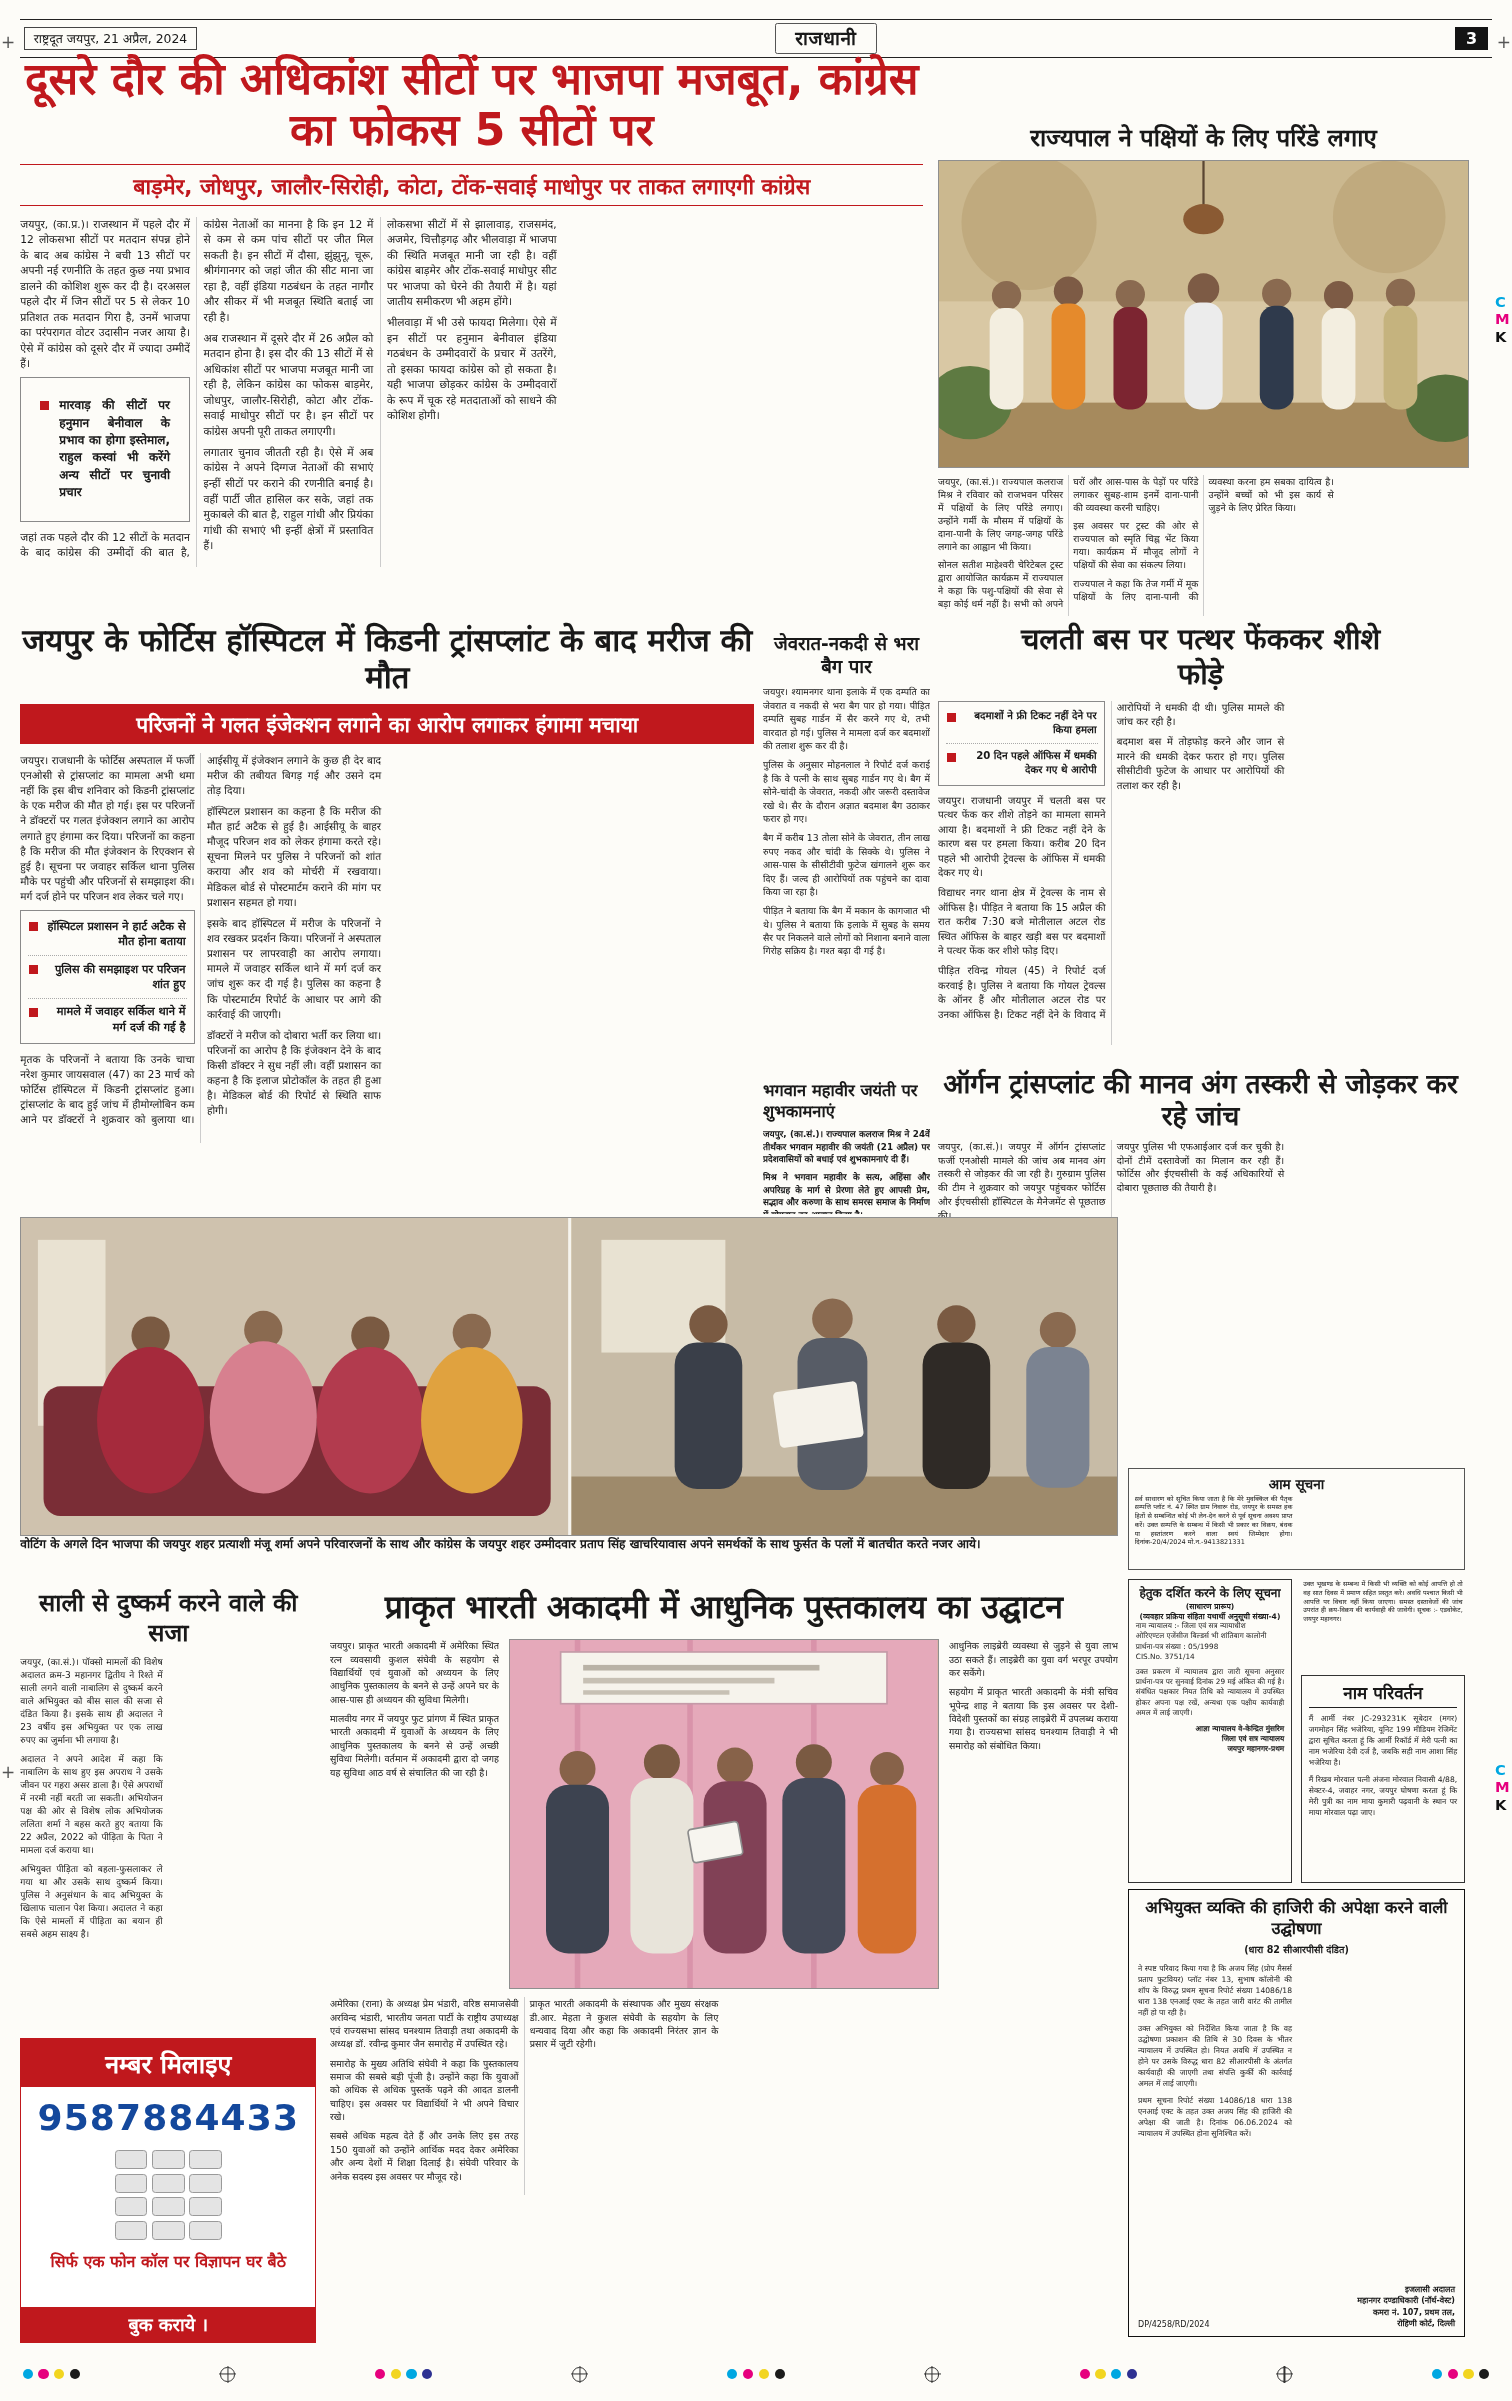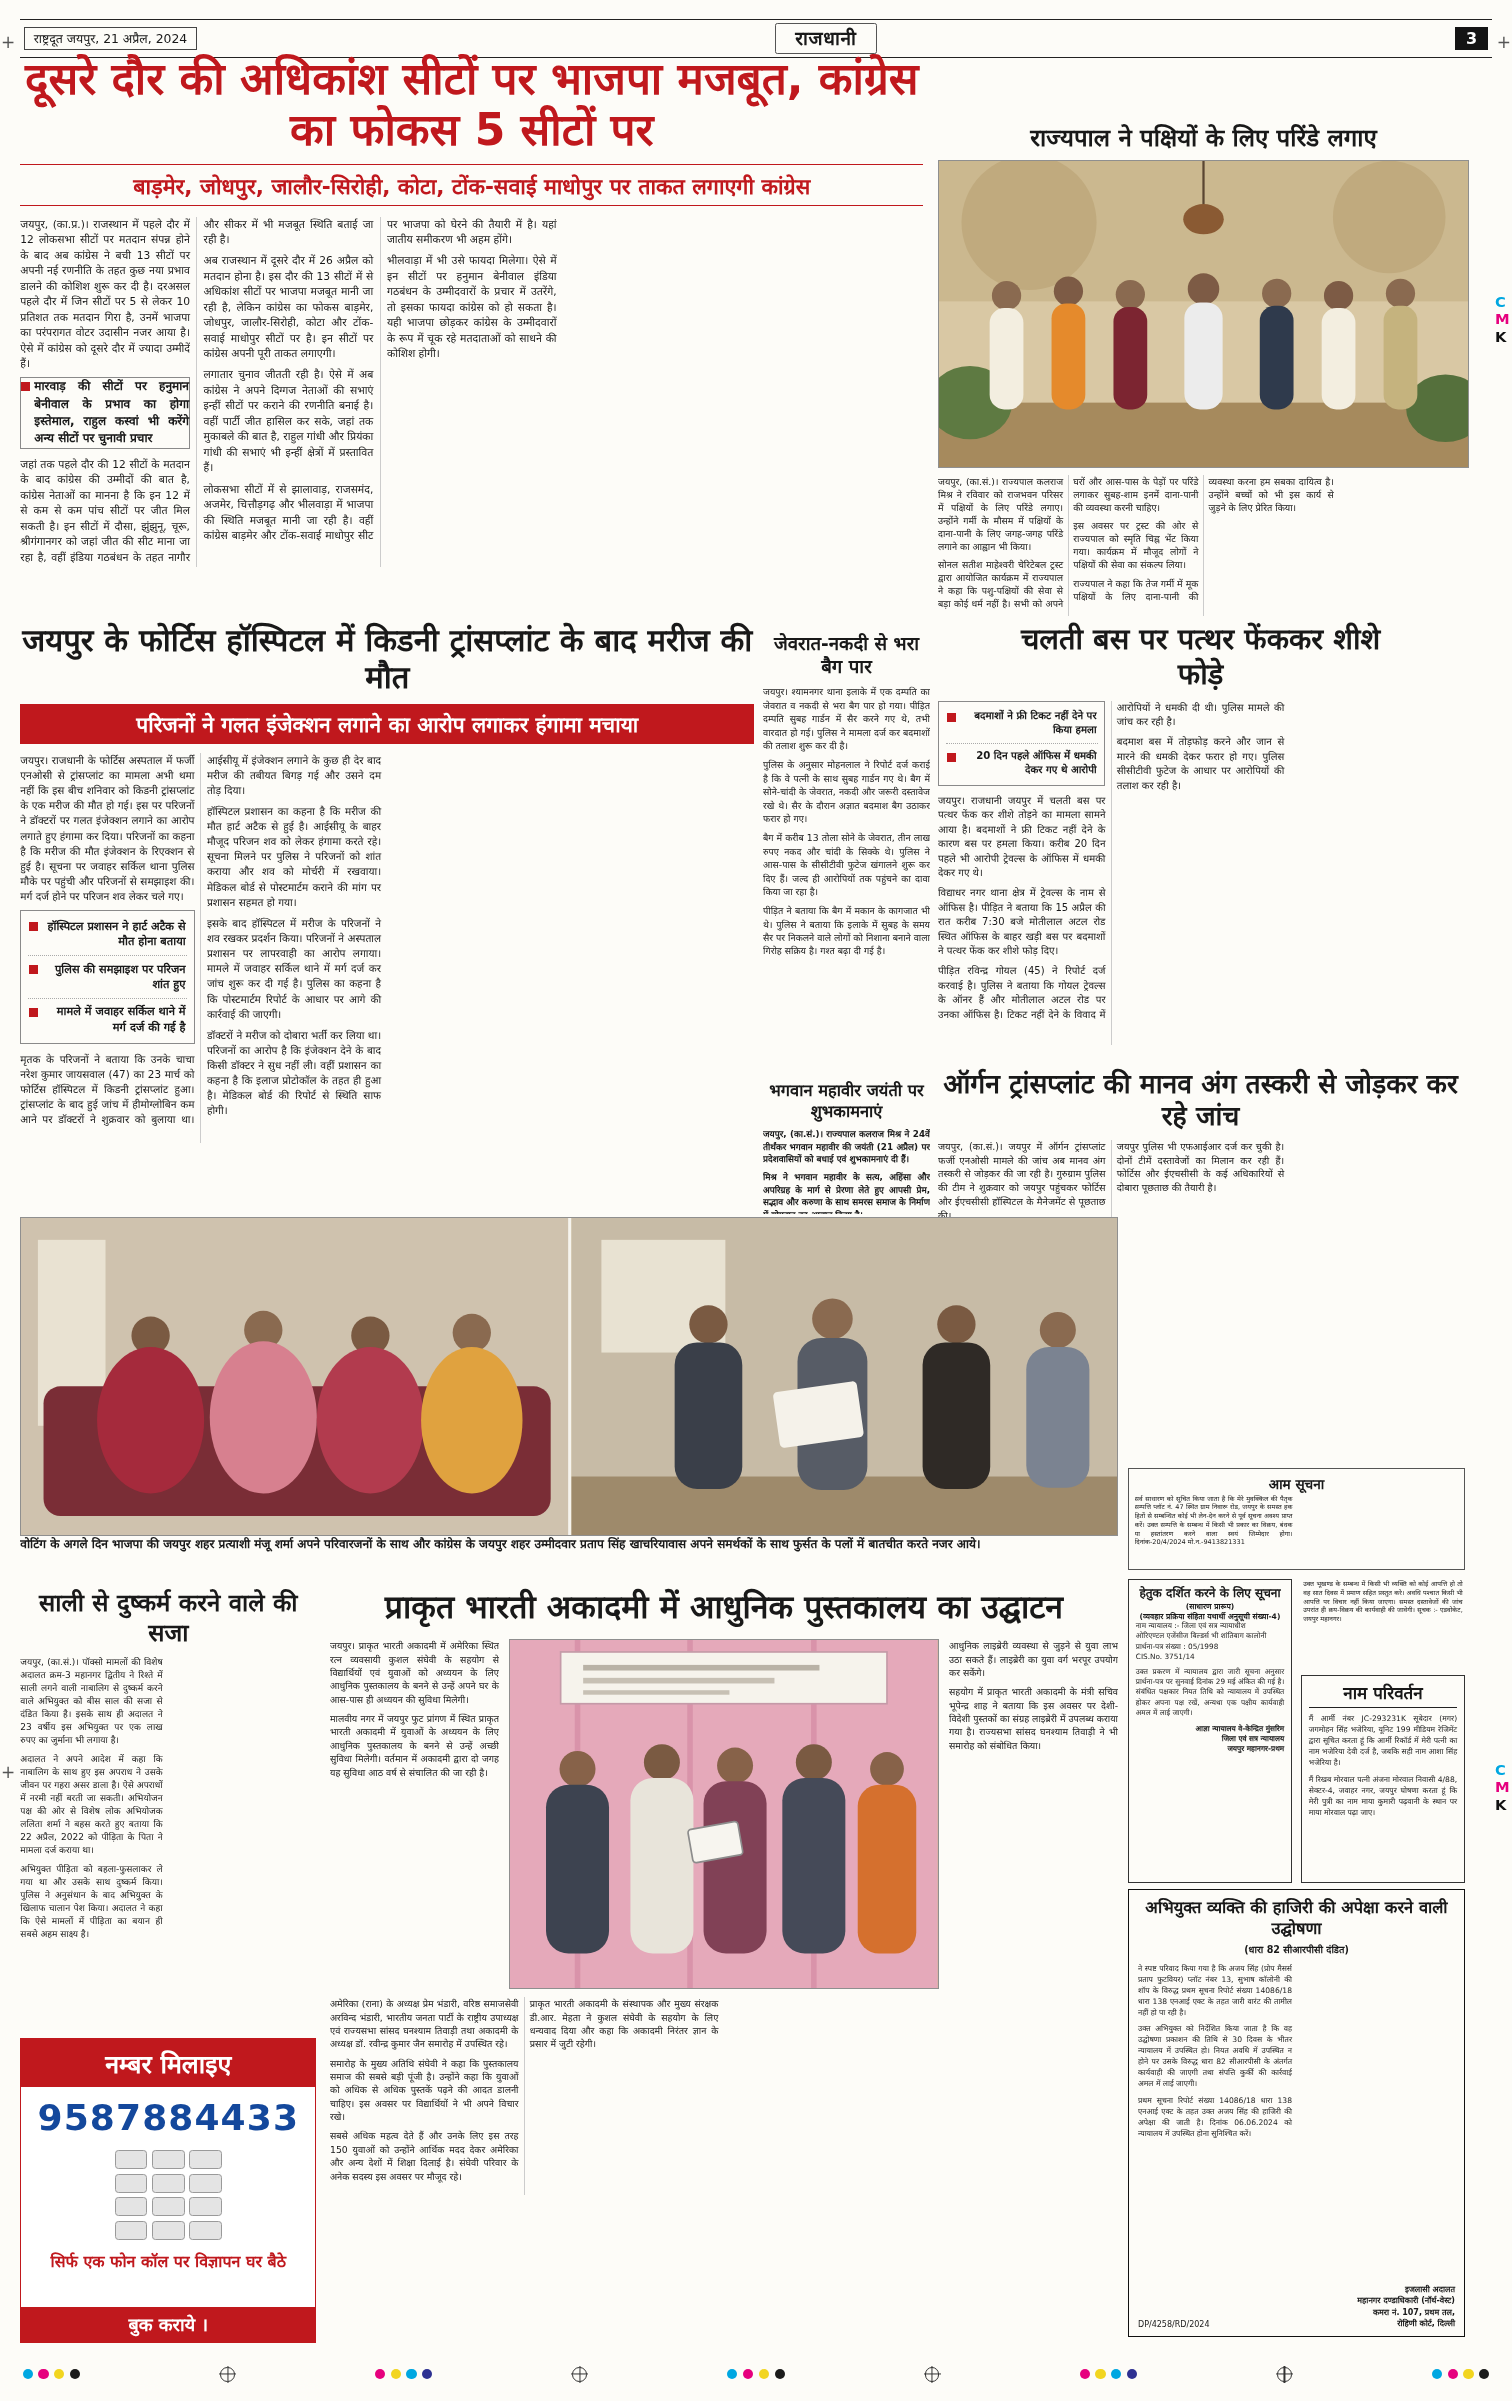--- a/index.html
+++ b/index.html
@@ -14,21 +14,21 @@
   .edition { font-size:12.4px; border:0.8px solid #444; padding:1.7px 9px; }
   .section-box { border:0.8px solid #555; border-radius:2.3px; padding:1.1px 19px; }
   .section-title { font-size:19px; font-weight:700; letter-spacing:0.6px; }
   .pagenum { background:#141414; color:#fff; font-weight:700; font-size:16px; padding:2.3px 11.3px; }
 
   
   .sec-lead { position:absolute; left:20.3px; top:54px; width:903px; }
   .lead-headline { font-size:44px; font-weight:700; color:#c0181d; text-align:center; line-height:1.15; }
   .lead-kicker { margin-top:9px; padding:5.6px 0; border-top:1.7px solid #c0181d; border-bottom:1.7px solid #c0181d; color:#c0181d; font-weight:700; font-size:21.5px; text-align:center; }
   .lead-body { margin-top:10.2px; column-count:5; column-gap:13.6px; column-rule:0.6px solid #ccc; column-fill:auto; height:350px; overflow:hidden; font-size:10.7px; line-height:1.45; }
-  .hl-box { border:0.8px solid #8a8a8a; padding:0; font-weight:700; font-size:12px; line-height:1.45; display:flex; gap:4px; break-inside:avoid; margin:2.3px 0 8px; }
+  .hl-box { border:0.8px solid #8a8a8a; padding:19px; font-weight:700; font-size:12px; line-height:1.45; display:flex; gap:10px; break-inside:avoid; margin:2.3px 0 8px; }
   .sq { flex:0 0 9px; width:9px; height:9px; background:#c0181d; margin-top:3.4px; }
 
   
   .sec-governor { position:absolute; left:938px; top:120px; width:531px; }
   .gov-headline { font-size:24px; font-weight:700; text-align:center; }
   .photo { border:0.6px solid #8f8f8f; overflow:hidden; background:#cbb88f; }
   .photo svg { display:block; width:100%; height:100%; }
   .gov-photo { margin-top:6.8px; height:308px; }
   .gov-body { margin-top:6.8px; column-count:4; column-gap:10.2px; column-rule:0.6px solid #ccc; column-fill:auto; height:141px; overflow:hidden; font-size:9.3px; line-height:1.4; }
 
@@ -47,21 +47,21 @@
   .bag-body { margin-top:6.8px; height:373px; overflow:hidden; font-size:9.3px; line-height:1.45; }
 
   
   .sec-bus { position:absolute; left:938px; top:622px; width:525px; }
   .bus-headline { font-size:29px; font-weight:700; text-align:center; line-height:1.2; width:395px; margin:0 auto; }
   .bus-body { margin-top:9px; column-count:3; column-gap:11.3px; column-rule:0.6px solid #ccc; column-fill:auto; height:344px; overflow:hidden; font-size:10px; line-height:1.45; }
   .bus-body .bullet { font-size:10.2px; }
 
   
   .sec-mahavir { position:absolute; left:763px; top:1080px; width:167px; }
-  .mahavir-headline { font-size:16.4px; font-weight:700; text-align:center; line-height:1.3; }
+  .mahavir-headline { font-size:16.4px; font-weight:700; line-height:1.3; }
   .mahavir-body { margin-top:5.6px; font-size:8.8px; line-height:1.42; height:86px; overflow:hidden;font-weight:bold; }
 
   
   .sec-organ { position:absolute; left:938px; top:1068px; width:525px; }
   .organ-headline { font-size:26.5px; font-weight:700; text-align:center; line-height:1.2; }
   .organ-body { margin-top:8px; column-count:3; column-gap:11.3px; column-rule:0.6px solid #ccc; column-fill:auto; height:308px; overflow:hidden; font-size:9.6px; line-height:1.45; }
 
   
   .sec-mainphoto { position:absolute; left:20.3px; top:1217px; width:1098px; }
   .main-photo { height:319px; }

